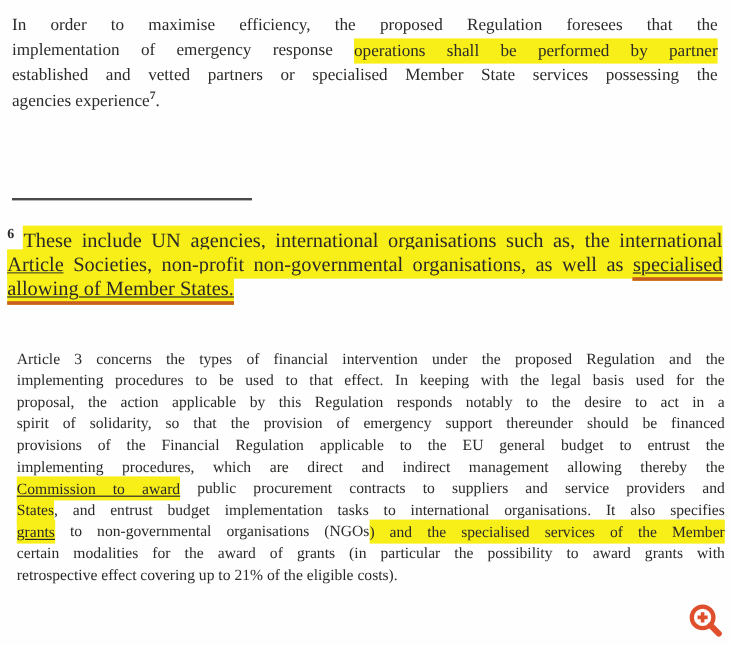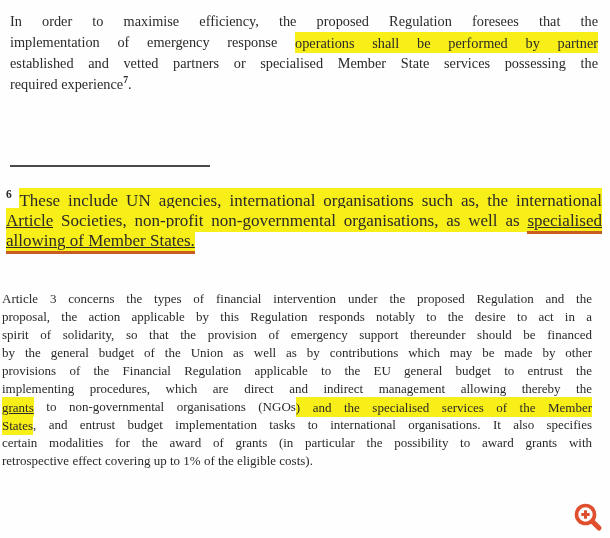--- a/index.html
+++ b/index.html
@@ -26,21 +26,21 @@
 
   #footnote-separator {
     position: absolute;
     top: 165px; left: 10px; width: 200px; height: 0;
     border-top: 2px solid #4a4a4a;
   }
 
   #footnote { top: 190px; left: 6px; width: 596px; font-size: 17px; }
   #footnote .tline { line-height: 20px; height: 20px; }
 
-  #paragraph-2 { top: 290px; left: 2px; width: 590px; font-size: 13px; }
+  #paragraph-2 { top: 290px; left: 14px; width: 590px; font-size: 13px; }
   #paragraph-2 .tline { line-height: 18px; height: 18px; }
 
   .hl { background-color: var(--hl, #f8ef18); padding: 2.5px 0 3px; }
   .ul {
     text-decoration: underline;
     text-decoration-thickness: 1px;
     text-underline-offset: 2px;
   }
   .oul {
     border-bottom: 3px solid var(--orange, #c75d20);
@@ -65,41 +65,42 @@
 </style>
 </head>
 <body>
 
 <div class="page">
 
   <div id="paragraph-1" class="para">
       <div class="tline"><span>In order to maximise efficiency, the proposed Regulation foresees that the</span></div>
       <div class="tline"><span>implementation of emergency response </span><span class="hl">operations shall be performed by partner</span></div>
       <div class="tline"><span>established and vetted partners or specialised Member State services possessing the</span></div>
-      <div class="tline last"><span>required experience</span><span class="sup">7</span><span>.</span></div>
+      <div class="tline last"><span>agencies experience</span><span class="sup">7</span><span>.</span></div>
     </div>
 
   <div id="footnote-separator"></div>
 
   <div id="footnote" class="para">
       <div class="tline"><span class="sup">6</span><span> </span><span class="hl">These include UN agencies, international organisations such as, the international federation of Red Cross and Red</span></div>
       <div class="tline last"><span class="hl ul">Article</span><span class="hl"> Societies, non-profit non-governmental organisations, as well as </span><span class="hl ul oul">specialised allowing of Member States.</span></div>
     </div>
 
   <div id="paragraph-2" class="para">
       <div class="tline"><span>Article 3 concerns the types of financial intervention under the proposed Regulation and the</span></div>
+      <div class="tline"><span>implementing procedures to be used to that effect. In keeping with the legal basis used for the</span></div>
       <div class="tline"><span>proposal, the action applicable by this Regulation responds notably to the desire to act in a</span></div>
       <div class="tline"><span>spirit of solidarity, so that the provision of emergency support thereunder should be financed</span></div>
-      <div class="tline"><span>by the general budget of the Union as well as by contributions which may be made by other</span></div>
       <div class="tline"><span>provisions of the Financial Regulation applicable to the EU general budget to entrust the</span></div>
       <div class="tline"><span>implementing procedures, which are direct and indirect management allowing thereby the</span></div>
+      <div class="tline"><span class="hl ul">Commission to award</span><span> public procurement contracts to suppliers and service providers and</span></div>
+      <div class="tline"><span class="hl">States</span><span>, and entrust budget implementation tasks to international organisations. It also specifies</span></div>
       <div class="tline"><span class="hl ul">grants</span><span> to non-governmental organisations (NGOs</span><span class="hl">) and the specialised services of the Member</span></div>
-      <div class="tline"><span class="hl">States</span><span>, and entrust budget implementation tasks to international organisations. It also specifies</span></div>
       <div class="tline"><span>certain modalities for the award of grants (in particular the possibility to award grants with</span></div>
-      <div class="tline last"><span>retrospective effect covering up to 1% of the eligible costs).</span></div>
+      <div class="tline last"><span>retrospective effect covering up to 21% of the eligible costs).</span></div>
     </div>
 
   <div id="zoom-icon">
     <svg viewBox="0 0 32 32" width="32" height="32">
       <circle cx="13.5" cy="13.5" r="9" fill="none" stroke="#e04f2d" stroke-width="3.6"></circle>
       <line x1="13.5" y1="9.3" x2="13.5" y2="17.7" stroke="#e04f2d" stroke-width="3"></line>
       <line x1="9.3" y1="13.5" x2="17.7" y2="13.5" stroke="#e04f2d" stroke-width="3"></line>
       <line x1="20.2" y1="20.2" x2="27" y2="27" stroke="#e04f2d" stroke-width="5" stroke-linecap="round"></line>
     </svg>
   </div>

